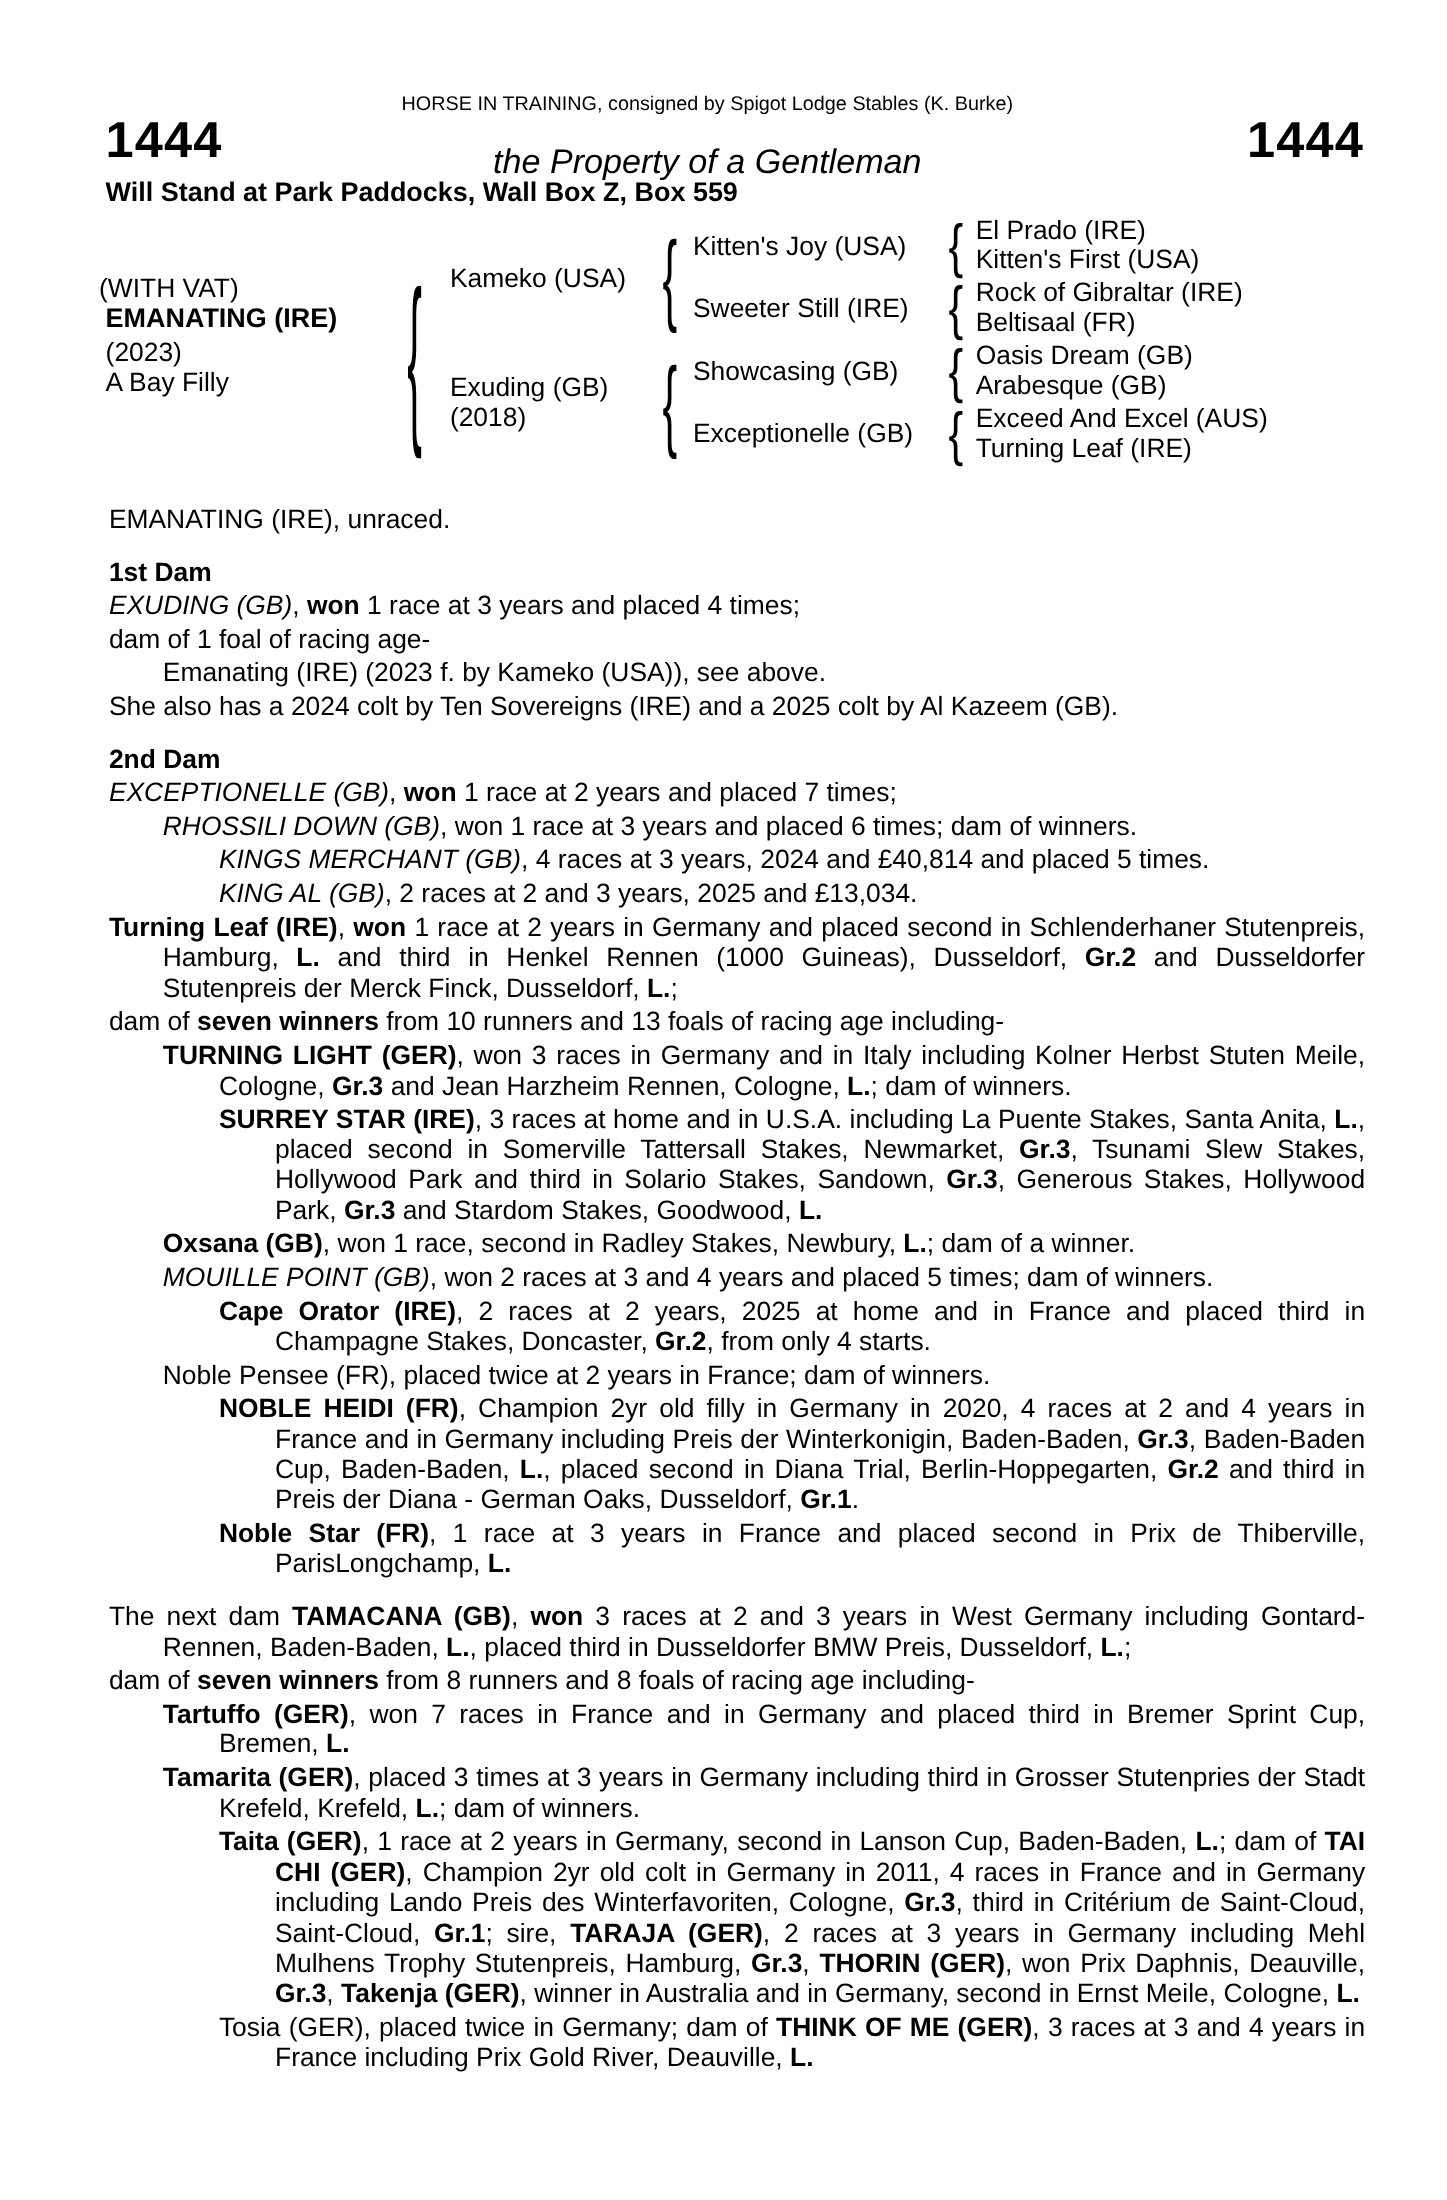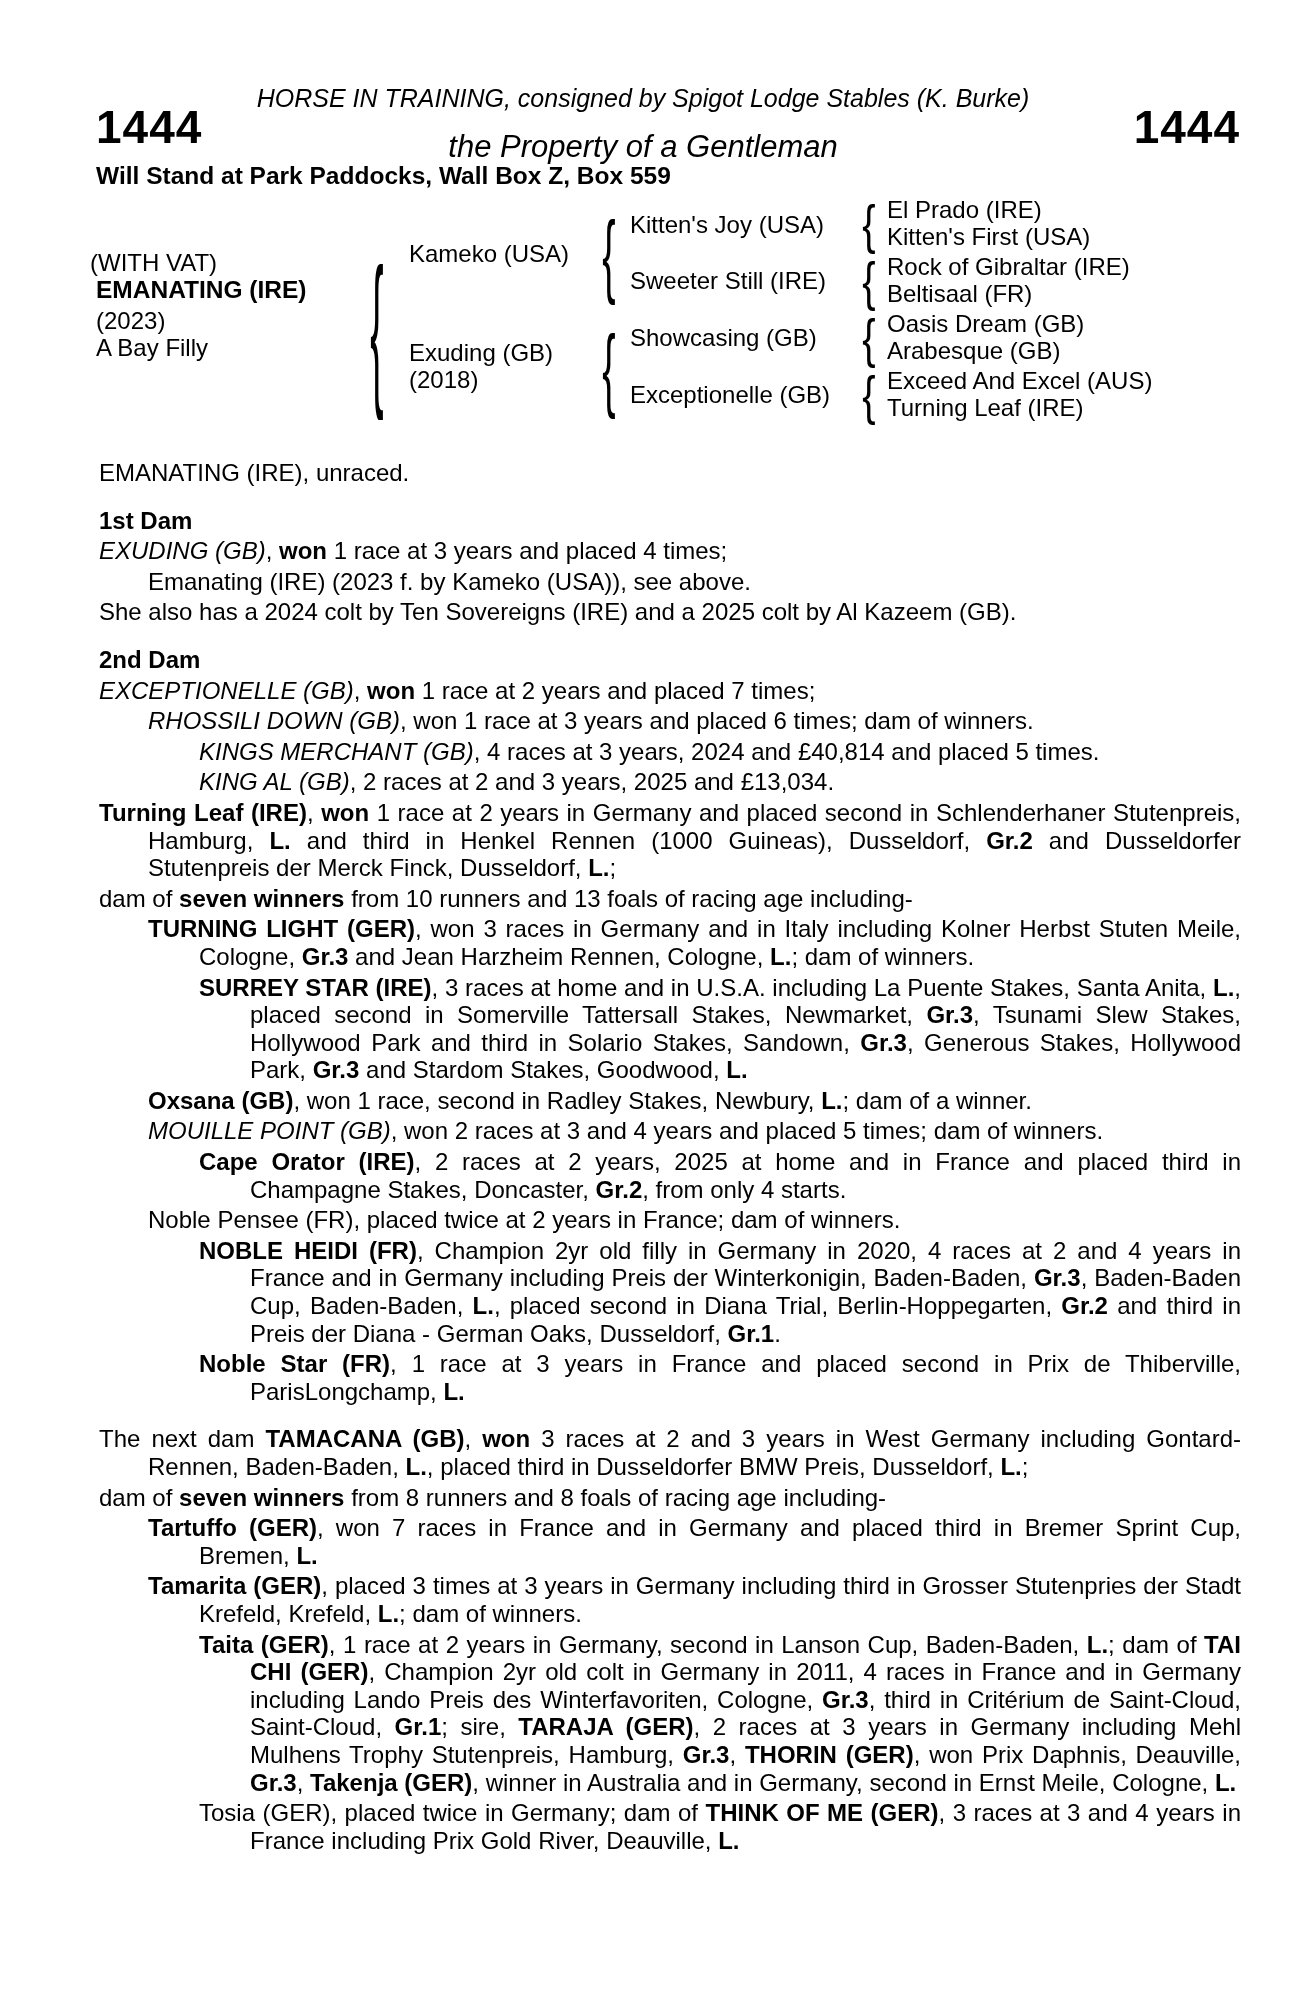--- a/index.html
+++ b/index.html
@@ -1,21 +1,21 @@
 <!DOCTYPE html>
 <html><head>
 <meta charset="utf-8">
 <style>
   html,body{margin:0;padding:0;background:#ffffff;}
   .page{position:relative;width:1315px;height:2000px;background:#ffffff;overflow:hidden;
         font-family:"Liberation Sans",sans-serif;color:#000;}
   .centerband{position:absolute;left:0;width:1286px;text-align:center;}
   .b{font-weight:bold;}
   .i{font-style:italic;}
-  .consign{top:84px;font-size:25px;font-style:italic;}
+  .consign{top:84px;font-size:18px;}
   .property{top:129px;font-size:31px;font-style:italic;}
   .lot{position:absolute;top:104px;font-size:46px;font-weight:bold;line-height:1;letter-spacing:1px;}
   .lot-left{left:96px;}
   .lot-right{right:75px;}
   .standline{position:absolute;left:96px;top:162px;font-size:24.5px;font-weight:bold;}
   
   .ped-line{position:absolute;font-size:24px;line-height:26px;white-space:nowrap;}
   .ped-name{font-weight:bold;font-size:24.5px;}
   .brace{position:absolute;width:22px;height:40px;display:flex;align-items:center;justify-content:center;}
   .brace span{display:inline-block;font-size:40px;line-height:40px;font-weight:300;}
@@ -85,20 +85,21 @@
     <div class="ped-line" style="left:887px;top:311px">Oasis Dream (GB)</div>
     <div class="ped-line" style="left:887px;top:338px">Arabesque (GB)</div>
     <div class="ped-line" style="left:887px;top:368px">Exceed And Excel (AUS)</div>
     <div class="ped-line" style="left:887px;top:395px">Turning Leaf (IRE)</div>
   </div>
 
   <div class="bodytext">
       <p class="p ind0"><span>EMANATING (IRE), unraced.</span></p>
       <p class="p ind0 h gap"><span>1st Dam</span></p>
       <p class="p ind0"><span class="i">EXUDING (GB)</span><span>, </span><span class="b">won</span><span> 1 race at 3 years and placed 4 times;</span></p>
+      <p class="p ind0"><span>dam of 1 foal of racing age-</span></p>
       <p class="p ind1"><span>Emanating (IRE) (2023 f. by Kameko (USA)), see above.</span></p>
       <p class="p ind0"><span>She also has a 2024 colt by Ten Sovereigns (IRE) and a 2025 colt by Al Kazeem (GB).</span></p>
       <p class="p ind0 h gap"><span>2nd Dam</span></p>
       <p class="p ind0"><span class="i">EXCEPTIONELLE (GB)</span><span>, </span><span class="b">won</span><span> 1 race at 2 years and placed 7 times;</span></p>
       <p class="p ind1"><span class="i">RHOSSILI DOWN (GB)</span><span>, won 1 race at 3 years and placed 6 times; dam of winners.</span></p>
       <p class="p ind2"><span class="i">KINGS MERCHANT (GB)</span><span>, 4 races at 3 years, 2024 and £40,814 and placed 5 times.</span></p>
       <p class="p ind2"><span class="i">KING AL (GB)</span><span>, 2 races at 2 and 3 years, 2025 and £13,034.</span></p>
       <p class="p ind0"><span class="b">Turning Leaf (IRE)</span><span>, </span><span class="b">won</span><span> 1 race at 2 years in Germany and placed second in Schlenderhaner Stutenpreis, Hamburg, </span><span class="b">L.</span><span> and third in Henkel Rennen (1000 Guineas), Dusseldorf, </span><span class="b">Gr.2</span><span> and Dusseldorfer Stutenpreis der Merck Finck, Dusseldorf, </span><span class="b">L.</span><span>;</span></p>
       <p class="p ind0"><span>dam of </span><span class="b">seven winners</span><span> from 10 runners and 13 foals of racing age including-</span></p>
       <p class="p ind1"><span class="b">TURNING LIGHT (GER)</span><span>, won 3 races in Germany and in Italy including Kolner Herbst Stuten Meile, Cologne, </span><span class="b">Gr.3</span><span> and Jean Harzheim Rennen, Cologne, </span><span class="b">L.</span><span>; dam of winners.</span></p>

